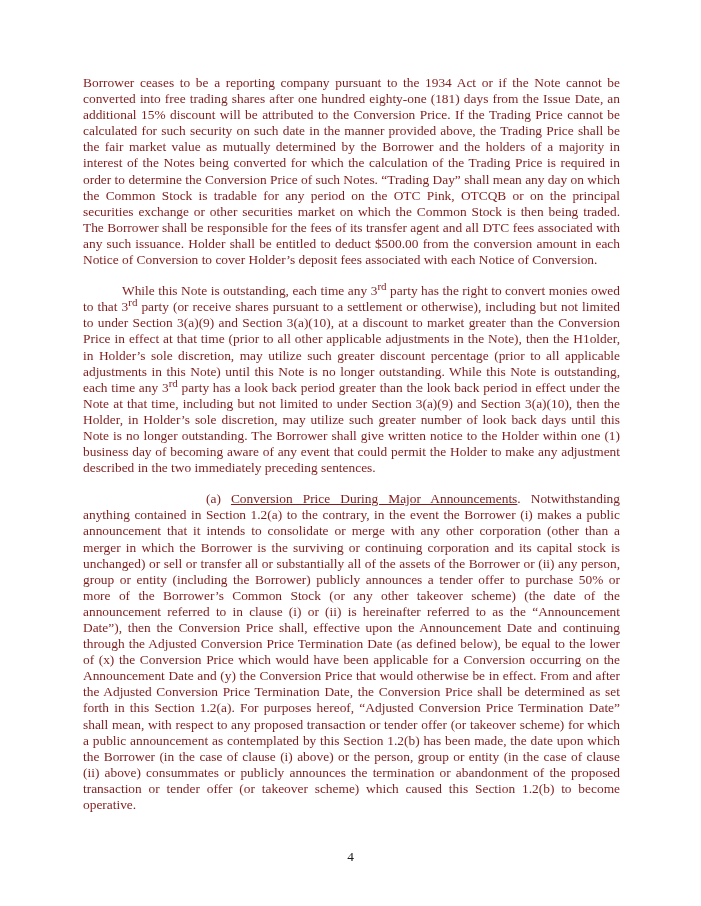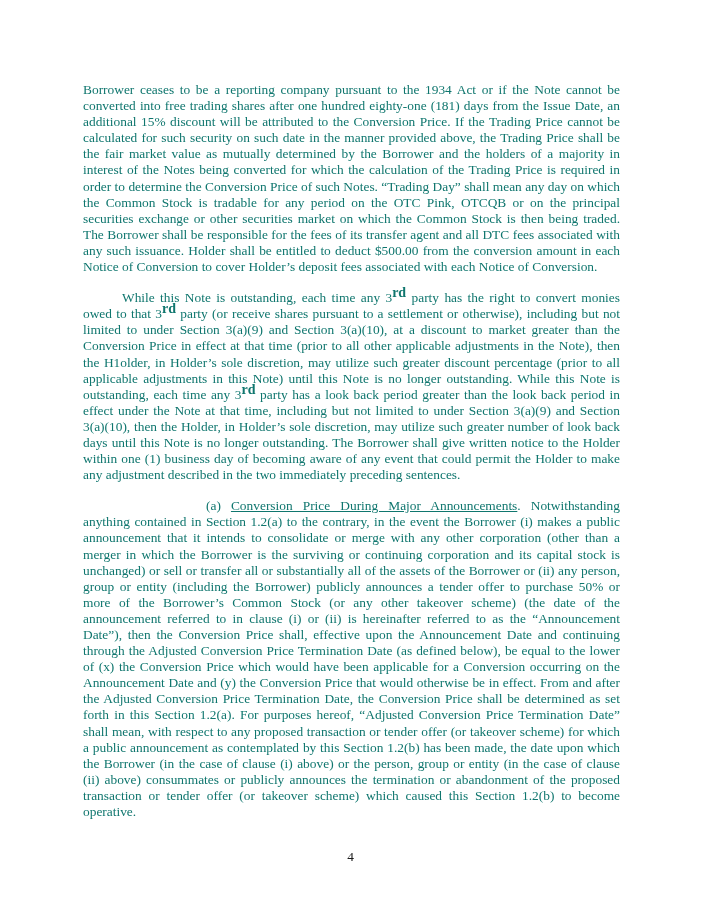--- a/index.html
+++ b/index.html
@@ -1,25 +1,25 @@
 <!DOCTYPE html>
 <html><head>
 <meta charset="utf-8">
 <style>
   html, body { margin: 0; padding: 0; background: #ffffff; }
   body { width: 701px; height: 906px; position: relative; overflow: hidden; }
   .page {
-    position: absolute; left: 83px; top: 82px; width: 537px;
+    position: absolute; left: 83px; top: 75px; width: 537px;
     font-family: "Liberation Serif", "DejaVu Serif", serif;
-    font-size: 13.4px; line-height: 16.1px; color: #0f766e;
+    font-size: 13.4px; line-height: 16.1px; color: #7f1d1d;
   }
   .para { margin: 0 0 15px 0; text-align: justify; }
   .para.indent { text-indent: 39px; }
   .para.indent-a { text-indent: 123px; }
-  .para sup { font-size: 14px; line-height: 0; vertical-align: 5px; font-weight: bold; }
+  .para sup { font-size: 11px; line-height: 0; vertical-align: 5px; }
   .heading-u { text-decoration: underline; margin-top: 20px; }
   .page-number {
     position: absolute; left: 0; width: 701px; top: 849px; text-align: center;
     font-family: "Liberation Serif", "DejaVu Serif", serif; font-size: 13.4px; color: #1a1a1a;
   }
 </style>
 </head>
 <body>
 
 <div class="page">

